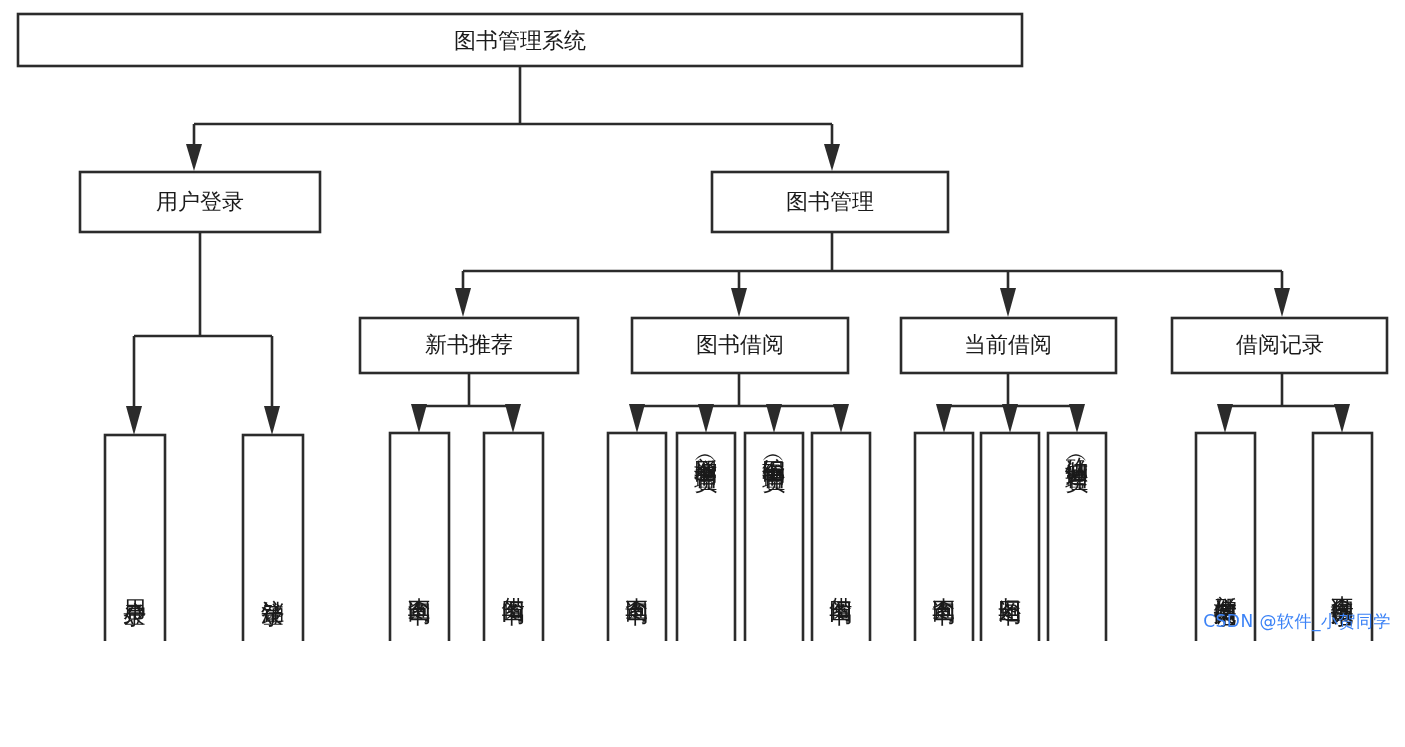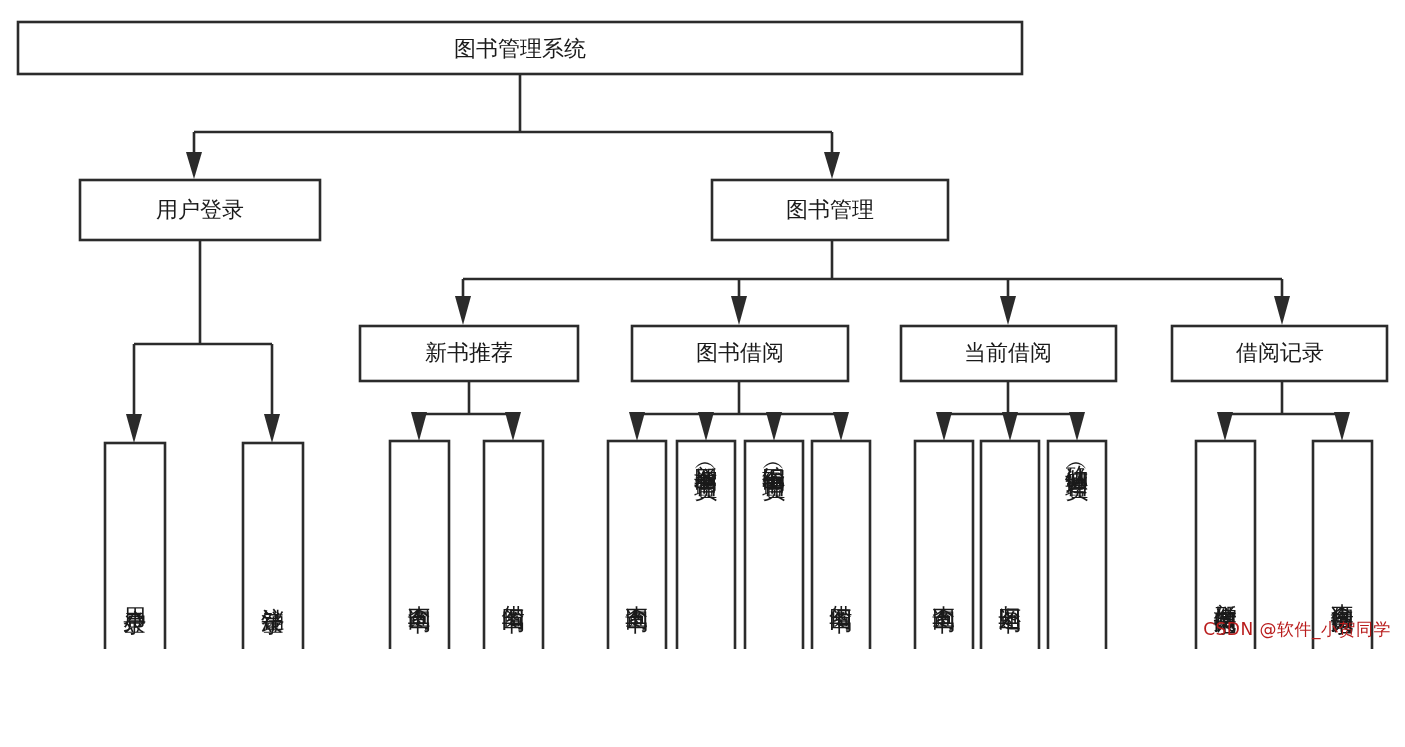--- a/index.html
+++ b/index.html
@@ -10,21 +10,20 @@
   }
   body {
     font-family: "DejaVu Sans", "Liberation Sans", sans-serif;
   }
   #diagram-root {
     position: relative;
     width: 1405px;
     height: 641px;
     background: #ffffff;
     overflow: hidden;
-    margin-top: 8px;
   }
   svg#tree-svg {
     position: absolute;
     left: 0;
     top: 0;
     width: 1405px;
     height: 747px;
     display: block;
   }
   .node-box {
@@ -66,21 +65,21 @@
     color: #1a1a1a;
     white-space: nowrap;
     text-align: center;
   }
   .watermark {
     position: absolute;
     right: 14px;
     bottom: 8px;
     font-family: "DejaVu Sans", "Liberation Sans", sans-serif;
     font-size: 17px;
-    color: #b91c1c;
+    color: #3b82f6;
     letter-spacing: 0.5px;
     white-space: nowrap;
   }
 </style>
 </head>
 <body>
 
 <div id="diagram-root">
 
   <svg id="tree-svg" viewBox="0 0 1405 747" xmlns="http://www.w3.org/2000/svg">

